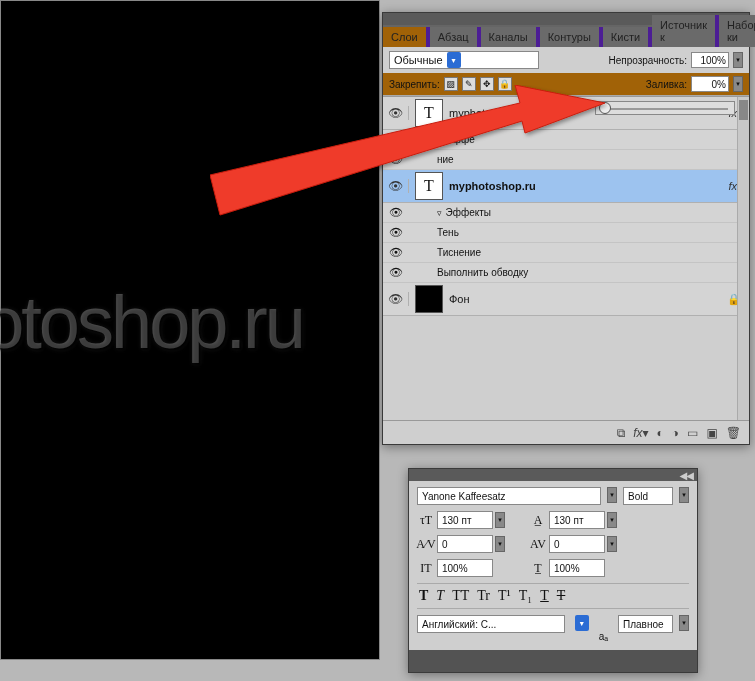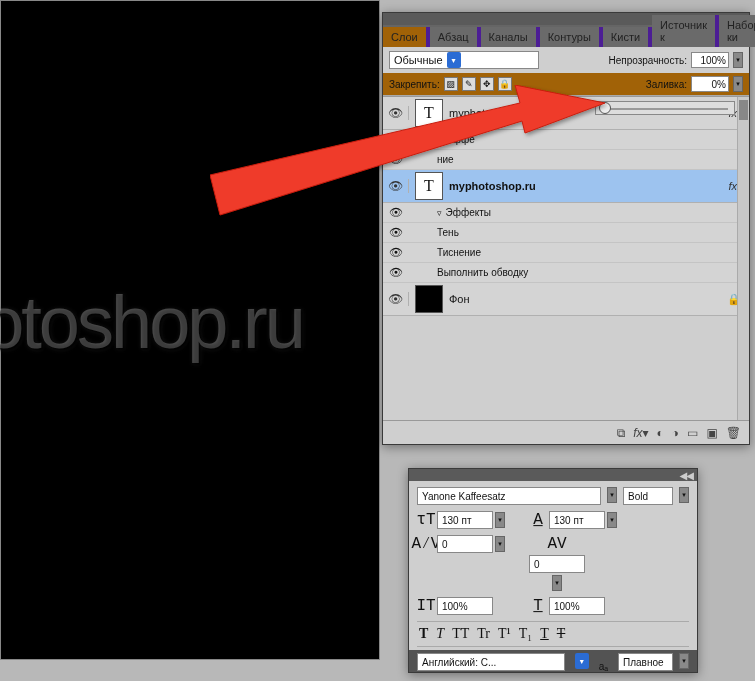--- a/index.html
+++ b/index.html
@@ -66,21 +66,21 @@
   .scroll-thumb { position:absolute; top:3px; left:1px; right:1px; height:20px; background:#888;}
 
   .panel-footer { height:24px; background:#cfcfcf; border-top:1px solid #999; display:flex; align-items:center; justify-content:flex-end; gap:8px; padding:0 8px;}
   .footer-icon { font-size:12px; color:#444; cursor:pointer;}
 
   
   .panel-char { top: 468px; left: 408px; width: 290px; height: 205px; }
   .char-body { background:#cfcfcf; padding:6px 8px; height:calc(100% - 34px); display:flex; flex-direction:column; gap:6px;}
   .char-row { display:flex; align-items:flex-start; gap:6px;}
   .char-field { display:flex; align-items:center; gap:2px;}
-  .char-label { width:18px; font-size:16px; font-family: Liberation Mono, monospace; display:inline-flex; align-items:center; justify-content:center;}
+  .char-label { width:18px; font-size:12px; font-family: Liberation Serif, serif; display:inline-flex; align-items:center; justify-content:center;}
   .input-box { background:#fff; border:1px solid #888; height:18px; font-size:10px; padding:0 4px; display:flex; align-items:center;}
   .color-swatch { width:44px; height:16px; background:#000; border:1px solid #555;}
   .type-buttons { display:flex; gap:8px; padding:4px 2px; border-top:1px solid #aaa; border-bottom:1px solid #aaa;}
   .type-btn { font-family: "Times New Roman", serif; font-size:14px; cursor:pointer; }
   .underline-t { text-decoration: underline; }
   .strike-t { text-decoration: line-through; }
 </style>
 </head>
 <body>
 
@@ -236,21 +236,21 @@
     </div>
 
     <div class="char-row">
       <div class="char-field">
         <span class="char-label">A⁄V</span>
         <div class="input-box" style="width:56px;">
             <span>0</span>
           </div>
         <span class="small-caret">▾</span>
       </div>
-      <div class="char-field" style="margin-left:18px;flex-direction:column;">
+      <div class="char-field" style="margin-left:18px;">
         <span class="char-label">AV</span>
         <div class="input-box" style="width:56px;">
             <span>0</span>
           </div>
         <span class="small-caret">▾</span>
       </div>
     </div>
 
     <div class="char-row">
       <div class="char-field">
@@ -277,20 +277,20 @@
       <span class="type-btn">T₁</span>
       <span class="type-btn underline-t">T</span>
       <span class="type-btn strike-t">Ŧ</span>
     </div>
 
     <div class="char-row">
       <div class="input-box" style="flex:1;">
         <span>Английский: С...</span>
       </div>
       <span class="dropdown-caret">▾</span>
-      <span style="margin:8px 4px;">aₐ</span>
+      <span style="margin:16px 4px;">aₐ</span>
       <div class="input-box" style="width:55px;">
         <span>Плавное</span>
       </div>
       <span class="small-caret">▾</span>
     </div>
   </div>
 </div>
 
 </body></html>

